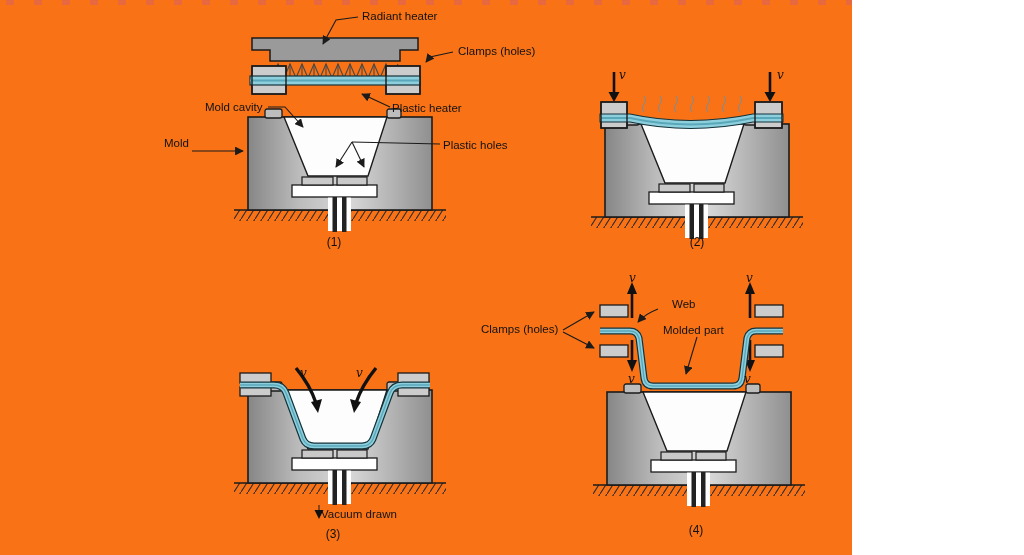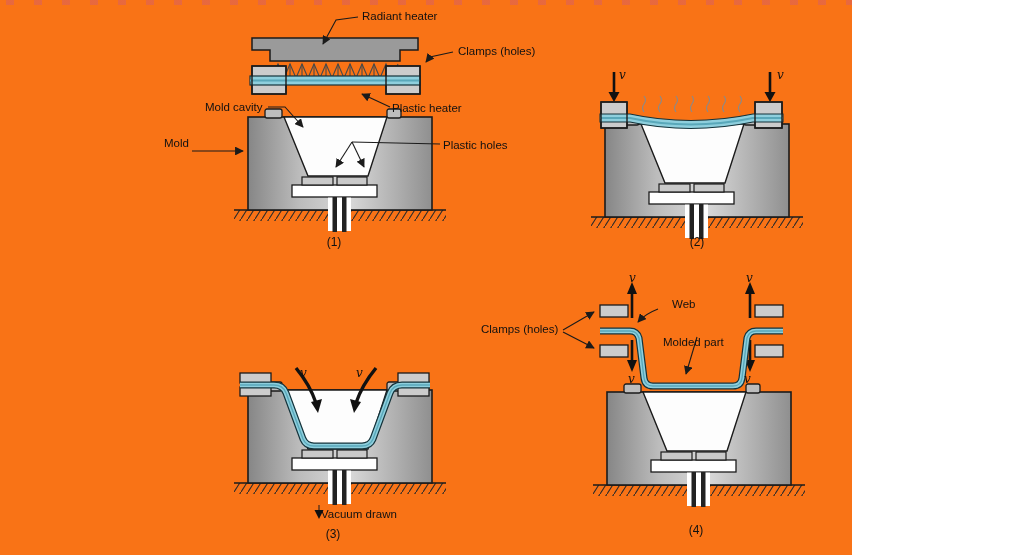--- a/index.html
+++ b/index.html
@@ -177,20 +177,20 @@
   <div class="v" style="left:777px;top:69px">v</div>
   <div class="cap" style="left:697px;top:236px">(2)</div>
 
   <div class="v" style="left:300px;top:367px">v</div>
   <div class="v" style="left:356px;top:367px">v</div>
   <div class="lbl" style="left:321px;top:508px">Vacuum drawn</div>
   <div class="cap" style="left:333px;top:528px">(3)</div>
 
   <div class="lbl" style="left:481px;top:323px">Clamps (holes)</div>
   <div class="lbl" style="left:672px;top:298px">Web</div>
-  <div class="lbl" style="left:663px;top:336px">Molded part</div>
+  <div class="lbl" style="left:663px;top:324px">Molded part</div>
   <div class="v" style="left:629px;top:272px">v</div>
   <div class="v" style="left:746px;top:272px">v</div>
   <div class="v" style="left:628px;top:373px">v</div>
   <div class="v" style="left:744px;top:373px">v</div>
   <div class="cap" style="left:696px;top:524px">(4)</div>
 
 </div>
 
 </body></html>

